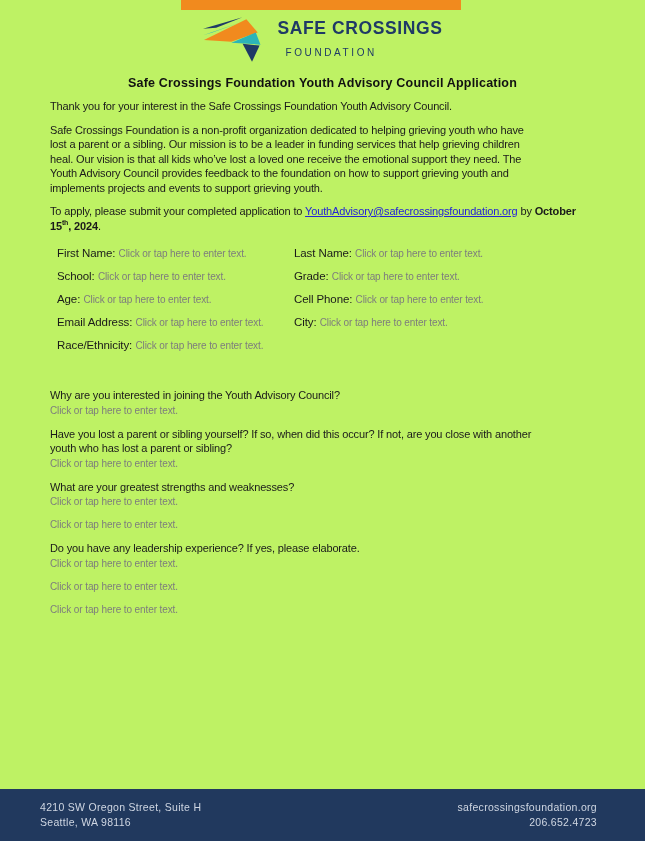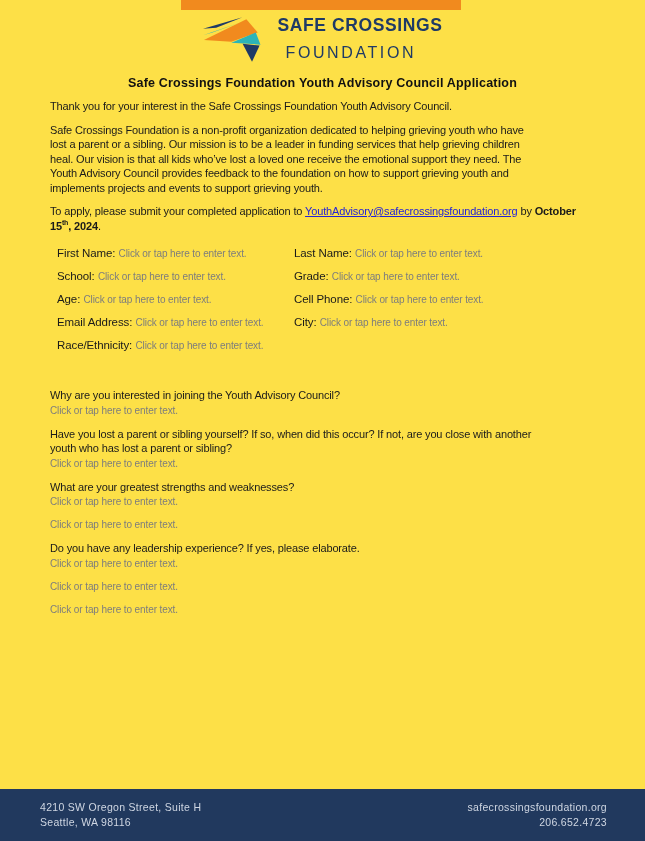--- a/index.html
+++ b/index.html
@@ -1,40 +1,40 @@
 <!DOCTYPE html>
 <html><head>
 <meta charset="utf-8">
 <style>
   html,body{margin:0;padding:0;background:#ffffff;}
   .page{
     position:relative;
     width:645px;height:841px;
-    background:#fde047;
+    background:#bef264;
     font-family:"Liberation Sans","DejaVu Sans",sans-serif;
     color:#1a1a1a;
     overflow:hidden;
   }
   
   .top-bar{
     position:absolute;top:0;left:181px;width:280px;height:10px;
     background:#F18A1E;
   }
   .logo-row{
     margin:14px auto 0 auto;
     display:flex;justify-content:center;align-items:center;gap:9px;
     height:50px;
   }
   .logo-mark{width:66px;height:48px;flex:0 0 auto;}
   .logo-text{display:flex;flex-direction:column;line-height:1;}
   .logo-name{
     font-size:17.5px;font-weight:bold;color:#1F3A66;letter-spacing:0.6px;
   }
   .logo-sub{
-    font-size:16px;color:#1F3A66;letter-spacing:2.6px;margin-top:10px;font-weight:400;padding-left:8px;
+    font-size:10px;color:#1F3A66;letter-spacing:2.6px;margin-top:10px;font-weight:400;padding-left:8px;
   }
   .doc-title{
     margin:12px 0 0 0;text-align:center;
     font-size:12.5px;font-weight:bold;color:#111;letter-spacing:0.2px;
   }
   
   .content{padding:0 50px;}
   .para{
     margin:9px 0 0 0;
     font-size:11px;line-height:14.5px;letter-spacing:-0.15px;
@@ -61,21 +61,21 @@
   .q{margin:0 0 9px 0;}
   .qtext{
     margin:0;font-size:11px;line-height:14.5px;letter-spacing:-0.15px;color:#1a1a1a;
   }
   .q .ph{display:block;margin-top:1px;line-height:14px;}
   
   .footer{
     position:absolute;left:0;bottom:0;width:645px;height:52px;
     background:#21395E;
     display:flex;justify-content:space-between;align-items:center;
-    box-sizing:border-box;padding:0 38px 0 40px;
+    box-sizing:border-box;padding:0 48px 0 40px;
     color:#CFD6E2;
     font-size:10.5px;line-height:15px;letter-spacing:0.3px;
   }
   .footer .right{text-align:right;}
 </style>
 </head>
 <body>
 
 <div class="page">
 

